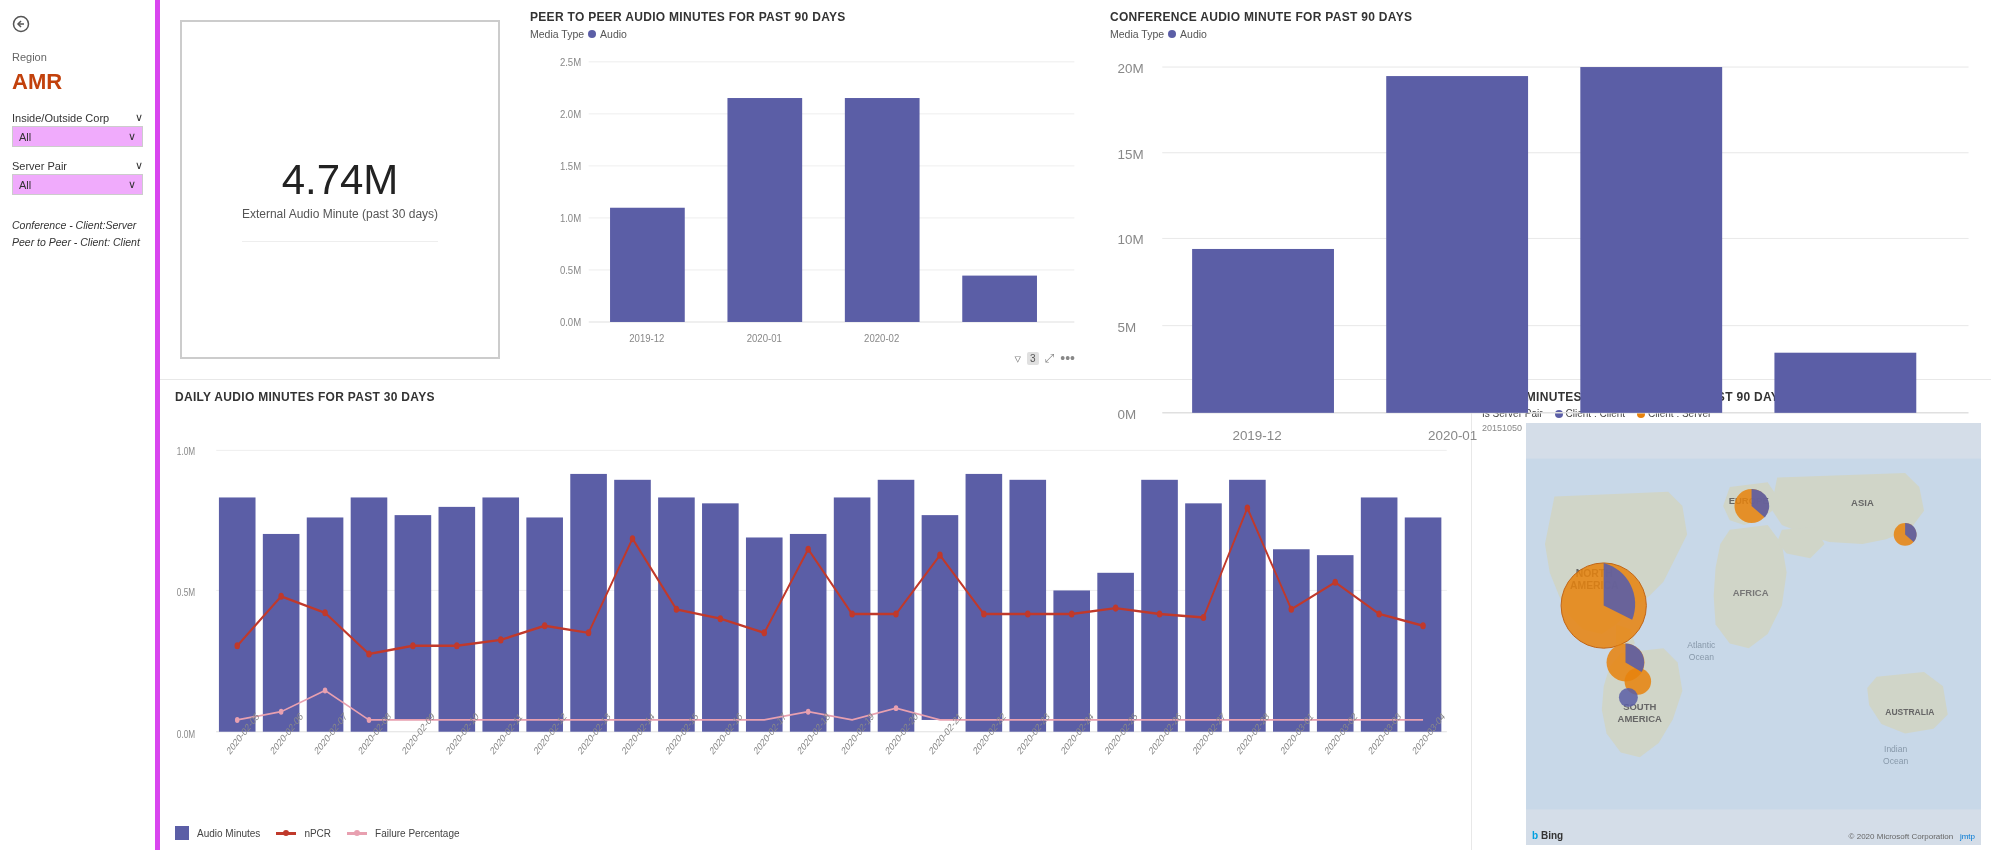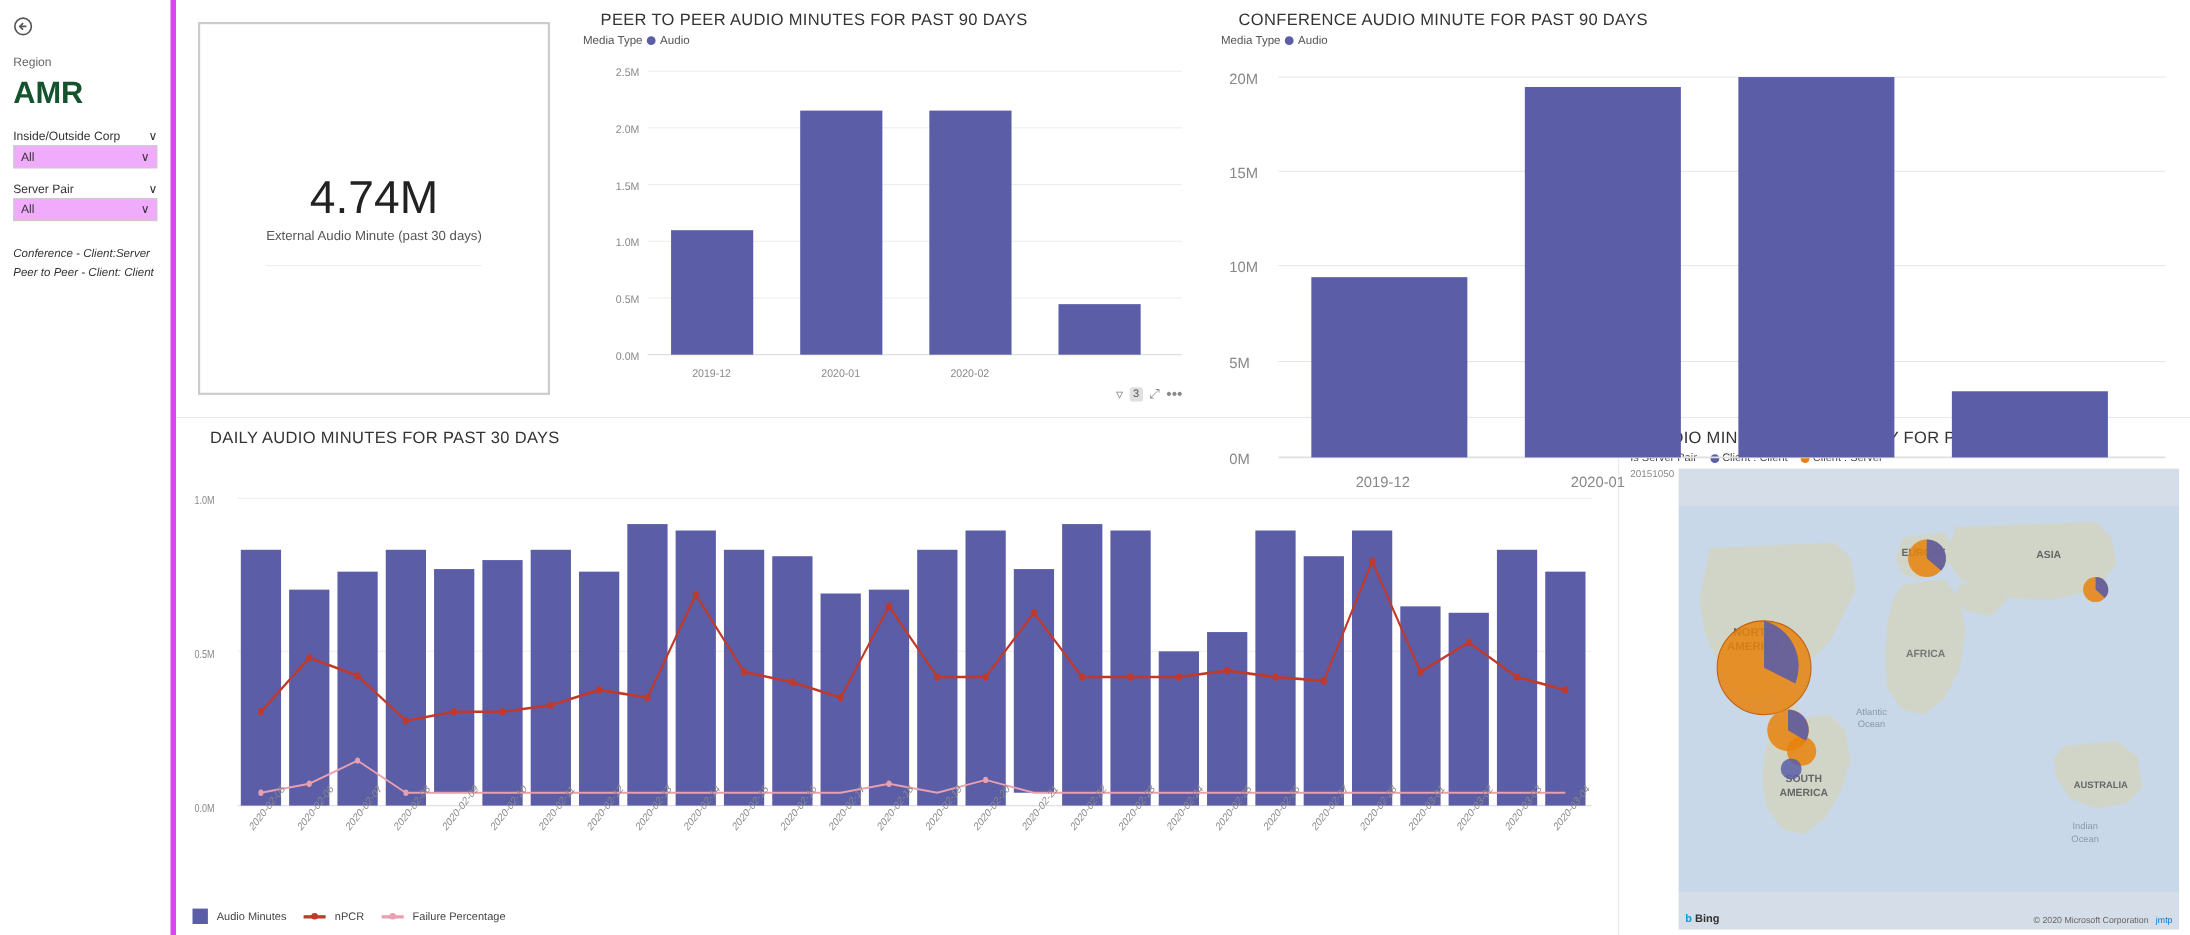--- a/index.html
+++ b/index.html
@@ -44,23 +44,23 @@
       height: 18px;
     }
 
     .sidebar-label {
       font-size: 11px;
       color: #666;
       margin-top: 4px;
     }
 
     .sidebar-title {
-      font-size: 28px;
+      font-size: 22px;
       font-weight: 700;
-      color: #14532d;
+      color: #c2410c;
       margin-bottom: 8px;
     }
 
     .dropdown-group {
       margin-bottom: 4px;
     }
 
     .dropdown-header {
       display: flex;
       justify-content: space-between;
@@ -141,27 +141,26 @@
 
     
     .chart-section {
       flex: 1;
       padding: 10px 15px 5px 10px;
       display: flex;
       flex-direction: column;
     }
 
     .chart-title {
-      font-size: 15px;
-      font-weight: 400;
+      font-size: 12px;
+      font-weight: 700;
       color: #333;
       letter-spacing: 0.3px;
       margin-bottom: 4px;
       text-transform: uppercase;
-      margin-left: 16px;
     }
 
     .chart-subtitle {
       font-size: 10.5px;
       color: #555;
       margin-bottom: 6px;
       display: flex;
       align-items: center;
       gap: 4px;
     }

